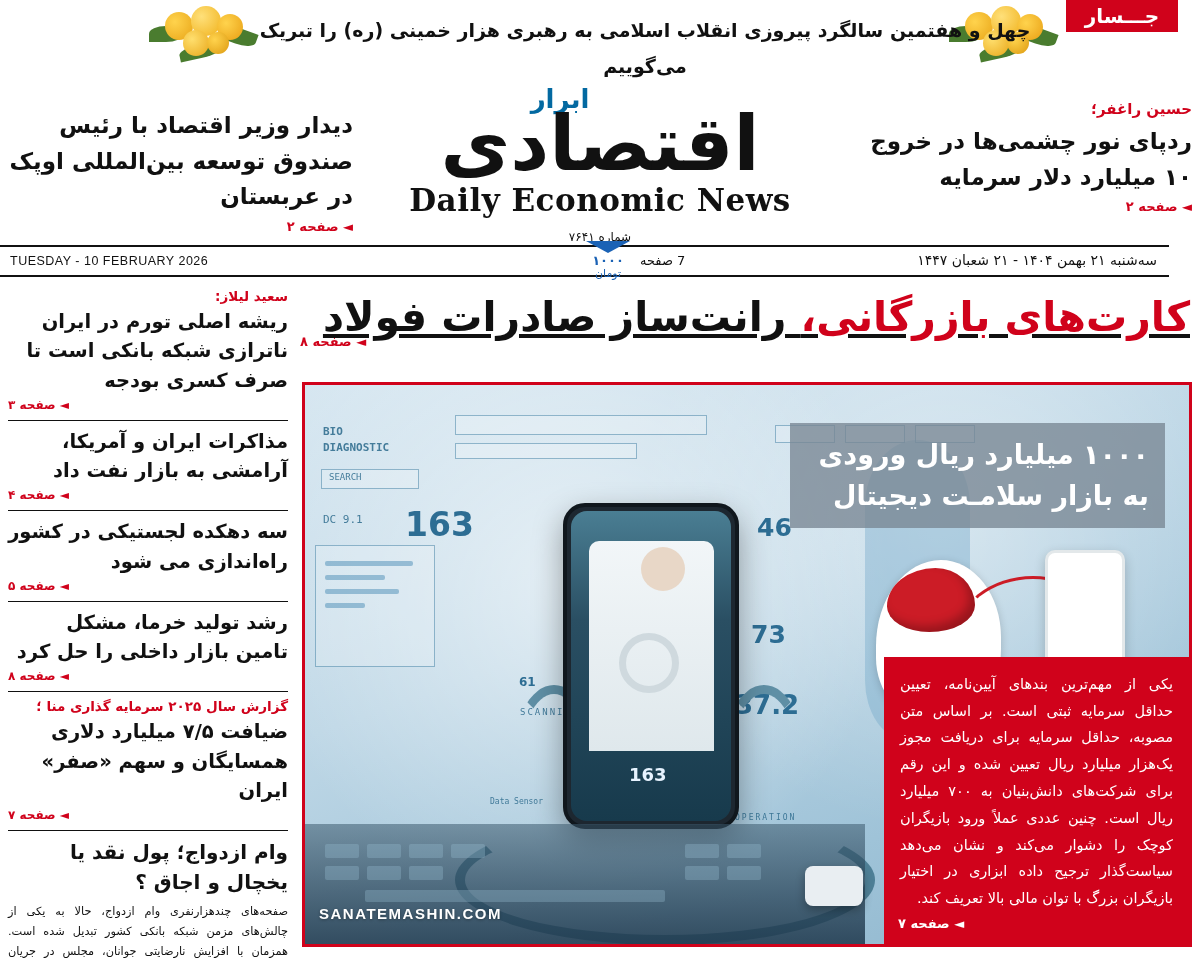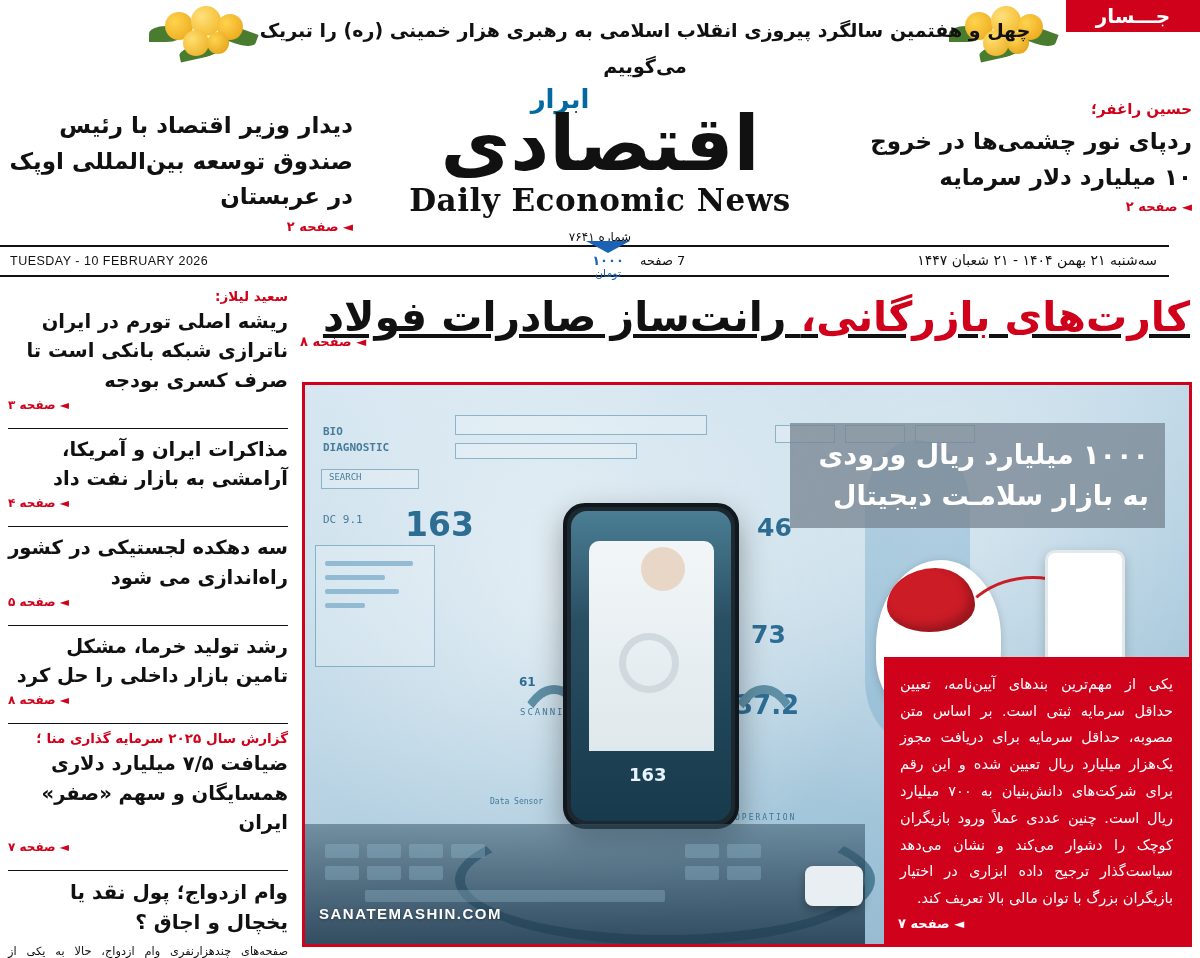--- a/index.html
+++ b/index.html
@@ -57,21 +57,21 @@
   .leafy {
     position: absolute;
     background: #4a7c2f;
     border-radius: 50% 0 50% 0;
   }
 
   .masthead-badge {
     position: absolute;
     top: 0;
     left: 1066px;
-    width: 134px;
+    width: 112px;
     height: 32px;
     background: #d0021b;
     color: #fff;
     font-size: 20px;
     font-weight: bold;
     text-align: center;
     line-height: 32px;
     letter-spacing: 2px;
   }
 
@@ -217,21 +217,21 @@
     position: absolute;
     top: 282px;
     left: 8px;
     width: 280px;
     direction: rtl;
     text-align: right;
   }
   .side-item {
     position: relative;
     border-bottom: 1px solid #111;
-    padding: 6px 0 16px 0;
+    padding: 6px 0 8px 0;
   }
   .side-item:last-child { border-bottom: none; }
   .side-kicker {
     font-size: 13.5px;
     color: #d0021b;
     font-weight: bold;
     margin-bottom: 3px;
   }
   .side-title {
     font-size: 19.5px;

